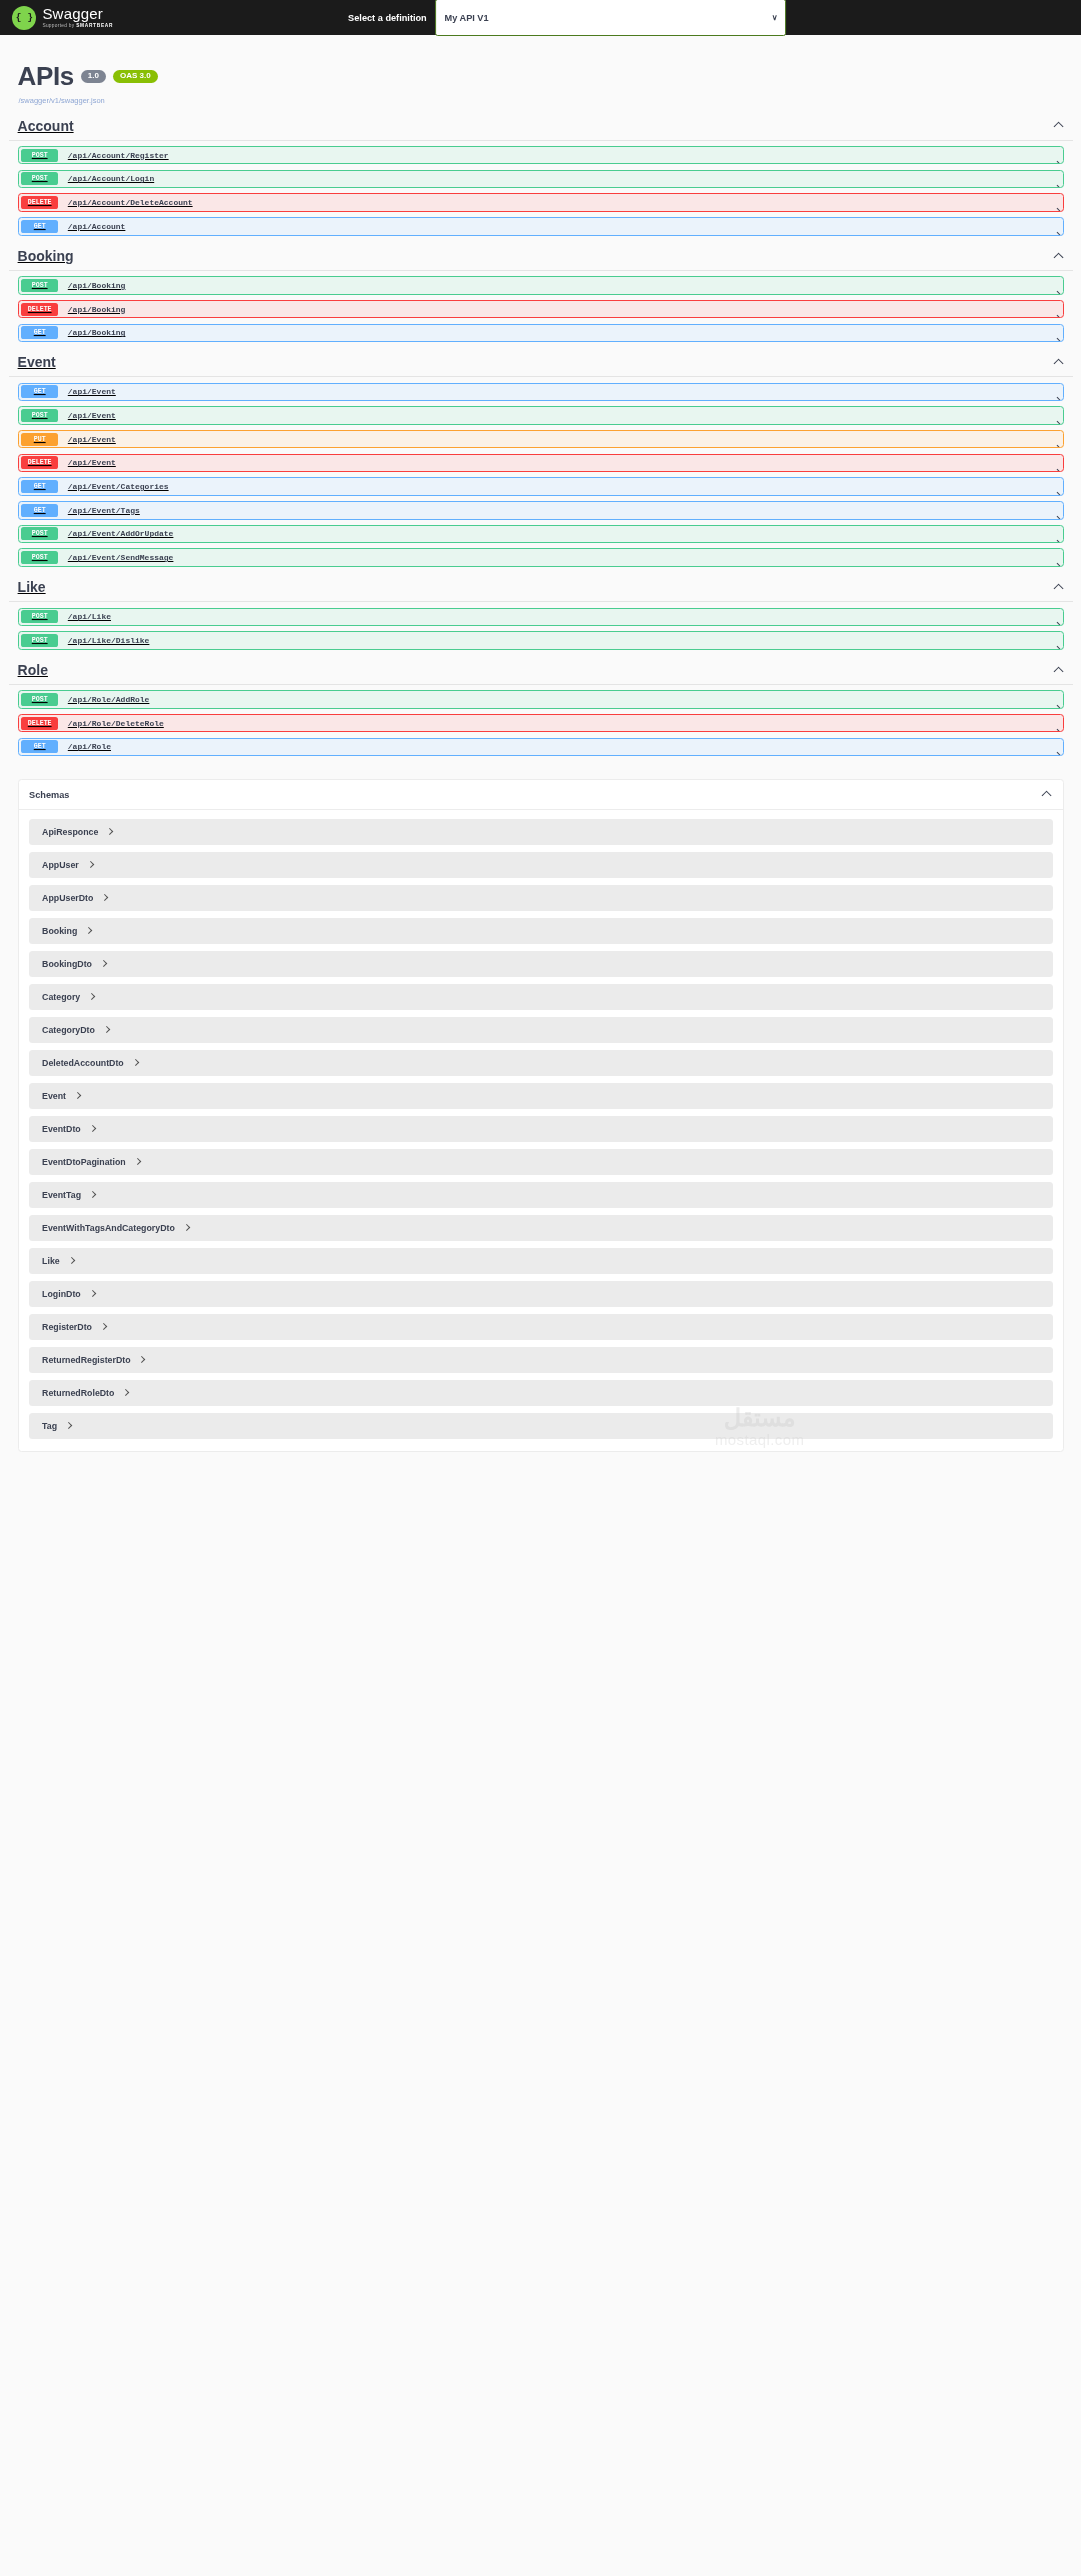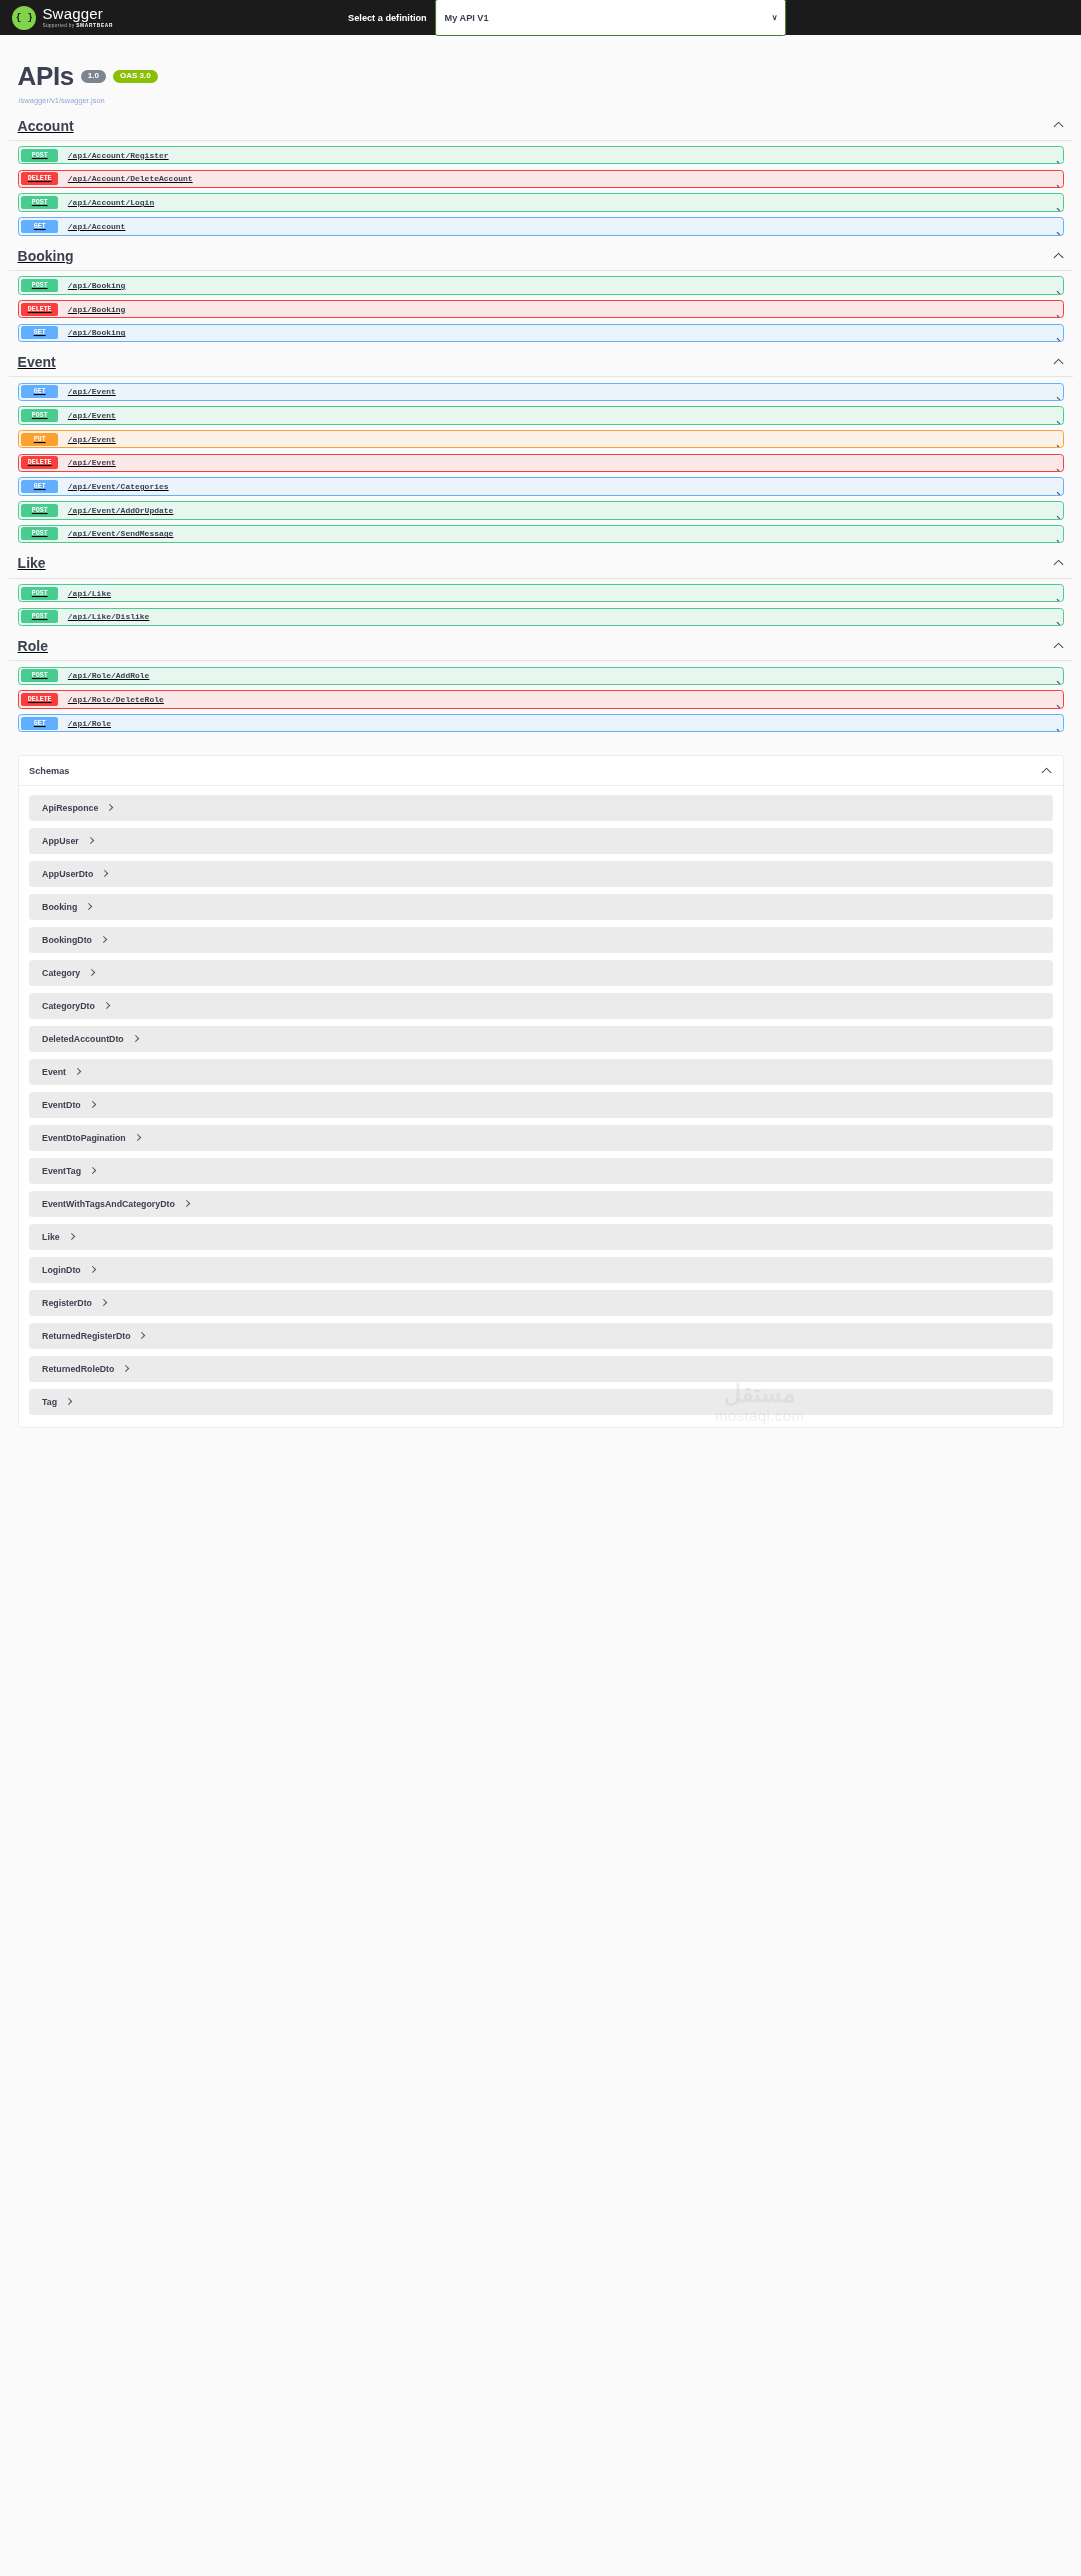--- a/index.html
+++ b/index.html
@@ -238,28 +238,28 @@
         <div class="tag-header">
           <span class="tag-name">Account</span>
           <span class="chev up"></span>
         </div>
         <div class="op-list">
           <div class="op post">
             <span class="op-method m-post">POST</span>
             <span class="op-path">/api/Account/Register</span>
             <span class="op-chev"><span class="chev"></span></span>
           </div>
+          <div class="op post">
+            <span class="op-method m-post">POST</span>
+            <span class="op-path">/api/Account/Login</span>
+            <span class="op-chev"><span class="chev"></span></span>
+          </div>
           <div class="op delete">
             <span class="op-method m-delete">DELETE</span>
             <span class="op-path">/api/Account/DeleteAccount</span>
-            <span class="op-chev"><span class="chev"></span></span>
-          </div>
-          <div class="op post">
-            <span class="op-method m-post">POST</span>
-            <span class="op-path">/api/Account/Login</span>
             <span class="op-chev"><span class="chev"></span></span>
           </div>
           <div class="op get">
             <span class="op-method m-get">GET</span>
             <span class="op-path">/api/Account</span>
             <span class="op-chev"><span class="chev"></span></span>
           </div>
         </div>
       </div>
       <div class="tag-section">
@@ -307,20 +307,25 @@
             <span class="op-chev"><span class="chev"></span></span>
           </div>
           <div class="op delete">
             <span class="op-method m-delete">DELETE</span>
             <span class="op-path">/api/Event</span>
             <span class="op-chev"><span class="chev"></span></span>
           </div>
           <div class="op get">
             <span class="op-method m-get">GET</span>
             <span class="op-path">/api/Event/Categories</span>
+            <span class="op-chev"><span class="chev"></span></span>
+          </div>
+          <div class="op get">
+            <span class="op-method m-get">GET</span>
+            <span class="op-path">/api/Event/Tags</span>
             <span class="op-chev"><span class="chev"></span></span>
           </div>
           <div class="op post">
             <span class="op-method m-post">POST</span>
             <span class="op-path">/api/Event/AddOrUpdate</span>
             <span class="op-chev"><span class="chev"></span></span>
           </div>
           <div class="op post">
             <span class="op-method m-post">POST</span>
             <span class="op-path">/api/Event/SendMessage</span>

